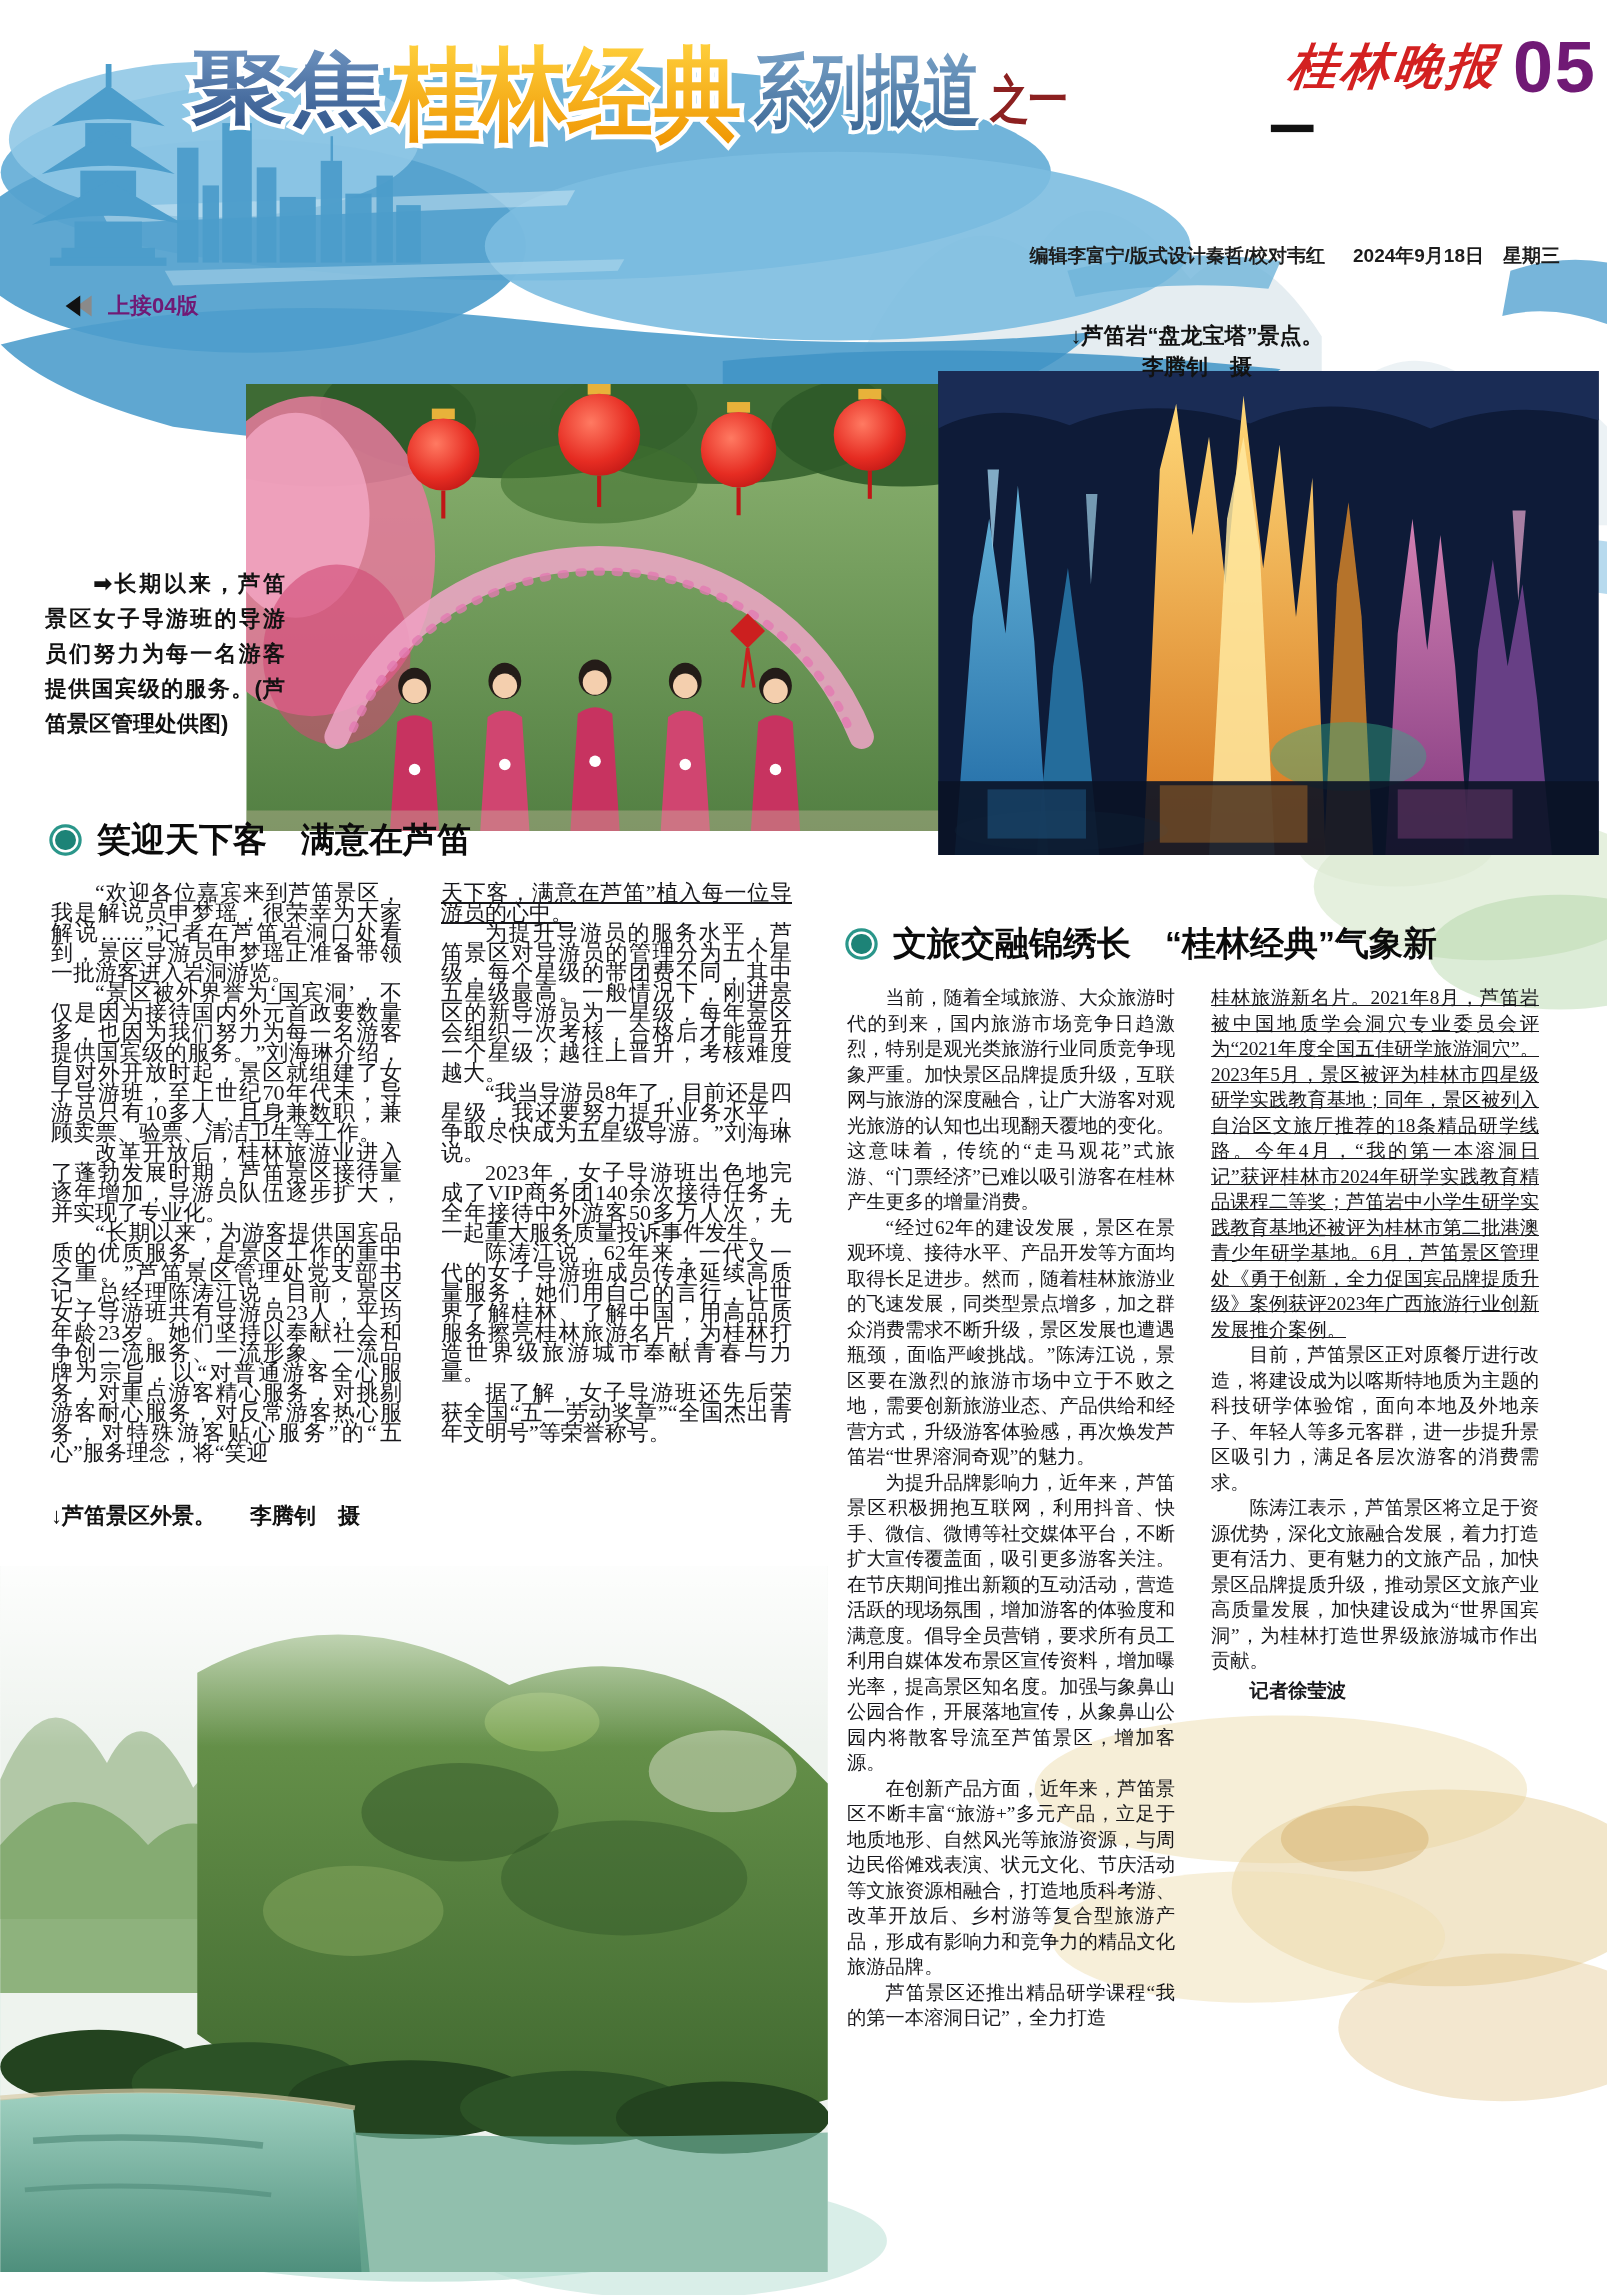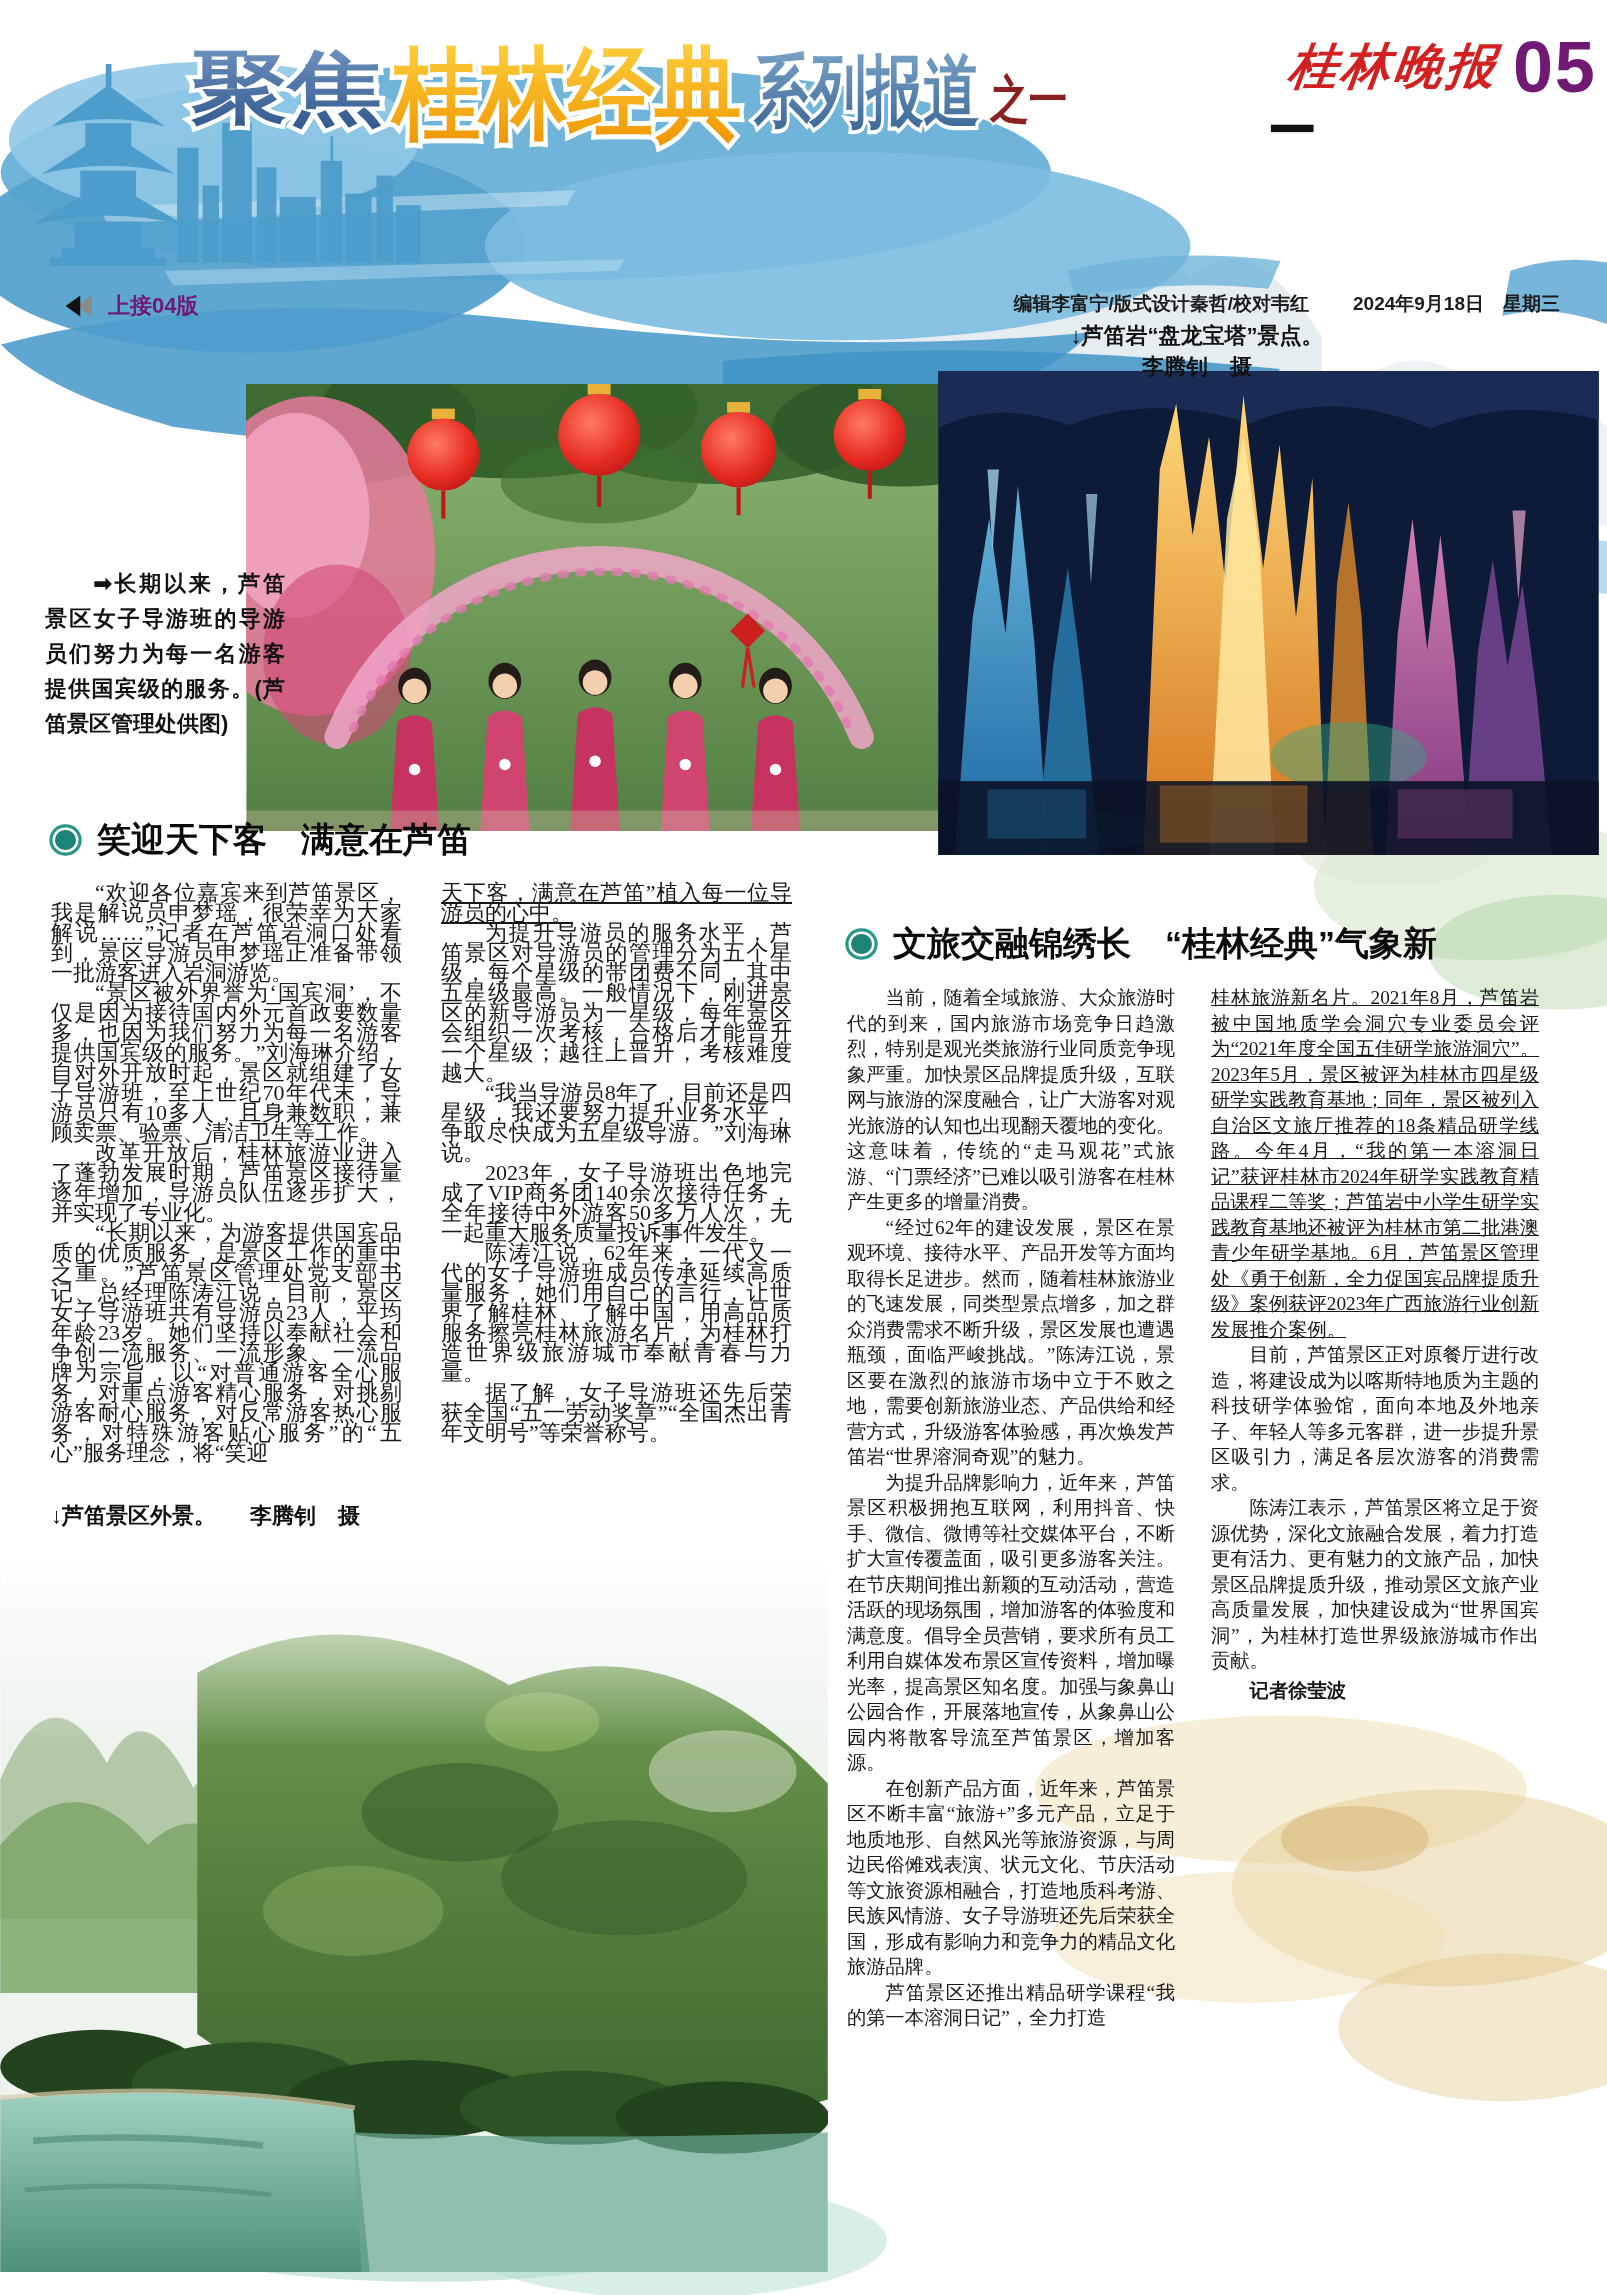--- a/index.html
+++ b/index.html
@@ -13,22 +13,22 @@
   .z0{z-index:0;} .z1{z-index:1;} .z2{z-index:2;}
 
   
   .masthead{left:1289px;top:34px;display:flex;align-items:flex-end;gap:14.8px;}
   .paper-name{font-family:"Liberation Serif", serif;font-weight:bold;font-style:italic;
               font-size:49px;color:#d32121;transform:skewX(-7deg);letter-spacing:3.3px;white-space:nowrap;}
   .page-number{font-family:"Liberation Sans", sans-serif;font-weight:bold;font-size:72px;
                line-height:0.92;color:#701a75;letter-spacing:1.6px;}
 
   
-  .editor-line{left:887px;top:243px;width:673px;display:flex;justify-content:flex-end;gap:44px;
-               font-family:"Liberation Sans", sans-serif;font-weight:bold;font-size:19px;color:#1c1c1c;margin-top:48px;}
+  .editor-line{left:887px;top:243px;width:673px;display:flex;justify-content:flex-end;gap:28px;
+               font-family:"Liberation Sans", sans-serif;font-weight:bold;font-size:19px;color:#1c1c1c;}
 
   
   .jump-note{left:59px;top:291px;display:flex;align-items:center;gap:13px;
              font-family:"Liberation Sans", sans-serif;font-weight:bold;font-size:22px;color:#701a75;}
 
   
   .cap{font-family:"Liberation Sans", sans-serif;font-weight:bold;color:#121212;}
   .caption-cave{left:1033px;top:320px;width:328px;font-size:22px;line-height:31px;text-align:center;}
   .caption-guides{left:45px;top:566px;width:240px;font-size:22px;line-height:35px;
                   text-align:justify;text-indent:2.2em;}
@@ -383,21 +383,21 @@
 
   <div class="abs z2 headline" style="left:844px;top:921px;">
     <span class="bullet"></span>
     <span>文旅交融锦绣长　“桂林经典”气象新</span>
   </div>
 
   <div class="abs z2 col a2 a2col1">
     <p>当前，随着全域旅游、大众旅游时代的到来，国内旅游市场竞争日趋激烈，特别是观光类旅游行业同质竞争现象严重。加快景区品牌提质升级，互联网与旅游的深度融合，让广大游客对观光旅游的认知也出现翻天覆地的变化。这意味着，传统的“走马观花”式旅游、“门票经济”已难以吸引游客在桂林产生更多的增量消费。</p>
     <p>“经过62年的建设发展，景区在景观环境、接待水平、产品开发等方面均取得长足进步。然而，随着桂林旅游业的飞速发展，同类型景点增多，加之群众消费需求不断升级，景区发展也遭遇瓶颈，面临严峻挑战。”陈涛江说，景区要在激烈的旅游市场中立于不败之地，需要创新旅游业态、产品供给和经营方式，升级游客体验感，再次焕发芦笛岩“世界溶洞奇观”的魅力。</p>
     <p>为提升品牌影响力，近年来，芦笛景区积极拥抱互联网，利用抖音、快手、微信、微博等社交媒体平台，不断扩大宣传覆盖面，吸引更多游客关注。在节庆期间推出新颖的互动活动，营造活跃的现场氛围，增加游客的体验度和满意度。倡导全员营销，要求所有员工利用自媒体发布景区宣传资料，增加曝光率，提高景区知名度。加强与象鼻山公园合作，开展落地宣传，从象鼻山公园内将散客导流至芦笛景区，增加客源。</p>
-    <p>在创新产品方面，近年来，芦笛景区不断丰富“旅游+”多元产品，立足于地质地形、自然风光等旅游资源，与周边民俗傩戏表演、状元文化、节庆活动等文旅资源相融合，打造地质科考游、民族风情游、女子导游班还先后荣获全国，形成有影响力和竞争力的精品文化旅游品牌。</p>
+    <p>在创新产品方面，近年来，芦笛景区不断丰富“旅游+”多元产品，立足于地质地形、自然风光等旅游资源，与周边民俗傩戏表演、状元文化、节庆活动等文旅资源相融合，打造地质科考游、改革开放后、乡村游等复合型旅游产品，形成有影响力和竞争力的精品文化旅游品牌。</p>
     <p>芦笛景区还推出精品研学课程“我的第一本溶洞日记”，全力打造</p>
   </div>
 
   <div class="abs z2 col a2 a2col2">
     <p class="cont">桂林旅游新名片。2021年8月，芦笛岩被中国地质学会洞穴专业委员会评为“2021年度全国五佳研学旅游洞穴”。2023年5月，景区被评为桂林市四星级研学实践教育基地；同年，景区被列入自治区文旅厅推荐的18条精品研学线路。今年4月，“我的第一本溶洞日记”获评桂林市2024年研学实践教育精品课程二等奖；芦笛岩中小学生研学实践教育基地还被评为桂林市第二批港澳青少年研学基地。6月，芦笛景区管理处《勇于创新，全力促国宾品牌提质升级》案例获评2023年广西旅游行业创新发展推介案例。</p>
     <p>目前，芦笛景区正对原餐厅进行改造，将建设成为以喀斯特地质为主题的科技研学体验馆，面向本地及外地亲子、年轻人等多元客群，进一步提升景区吸引力，满足各层次游客的消费需求。</p>
     <p>陈涛江表示，芦笛景区将立足于资源优势，深化文旅融合发展，着力打造更有活力、更有魅力的文旅产品，加快景区品牌提质升级，推动景区文旅产业高质量发展，加快建设成为“世界国宾洞”，为桂林打造世界级旅游城市作出贡献。</p>
     <p class="byline">记者徐莹波</p>
   </div>
 

